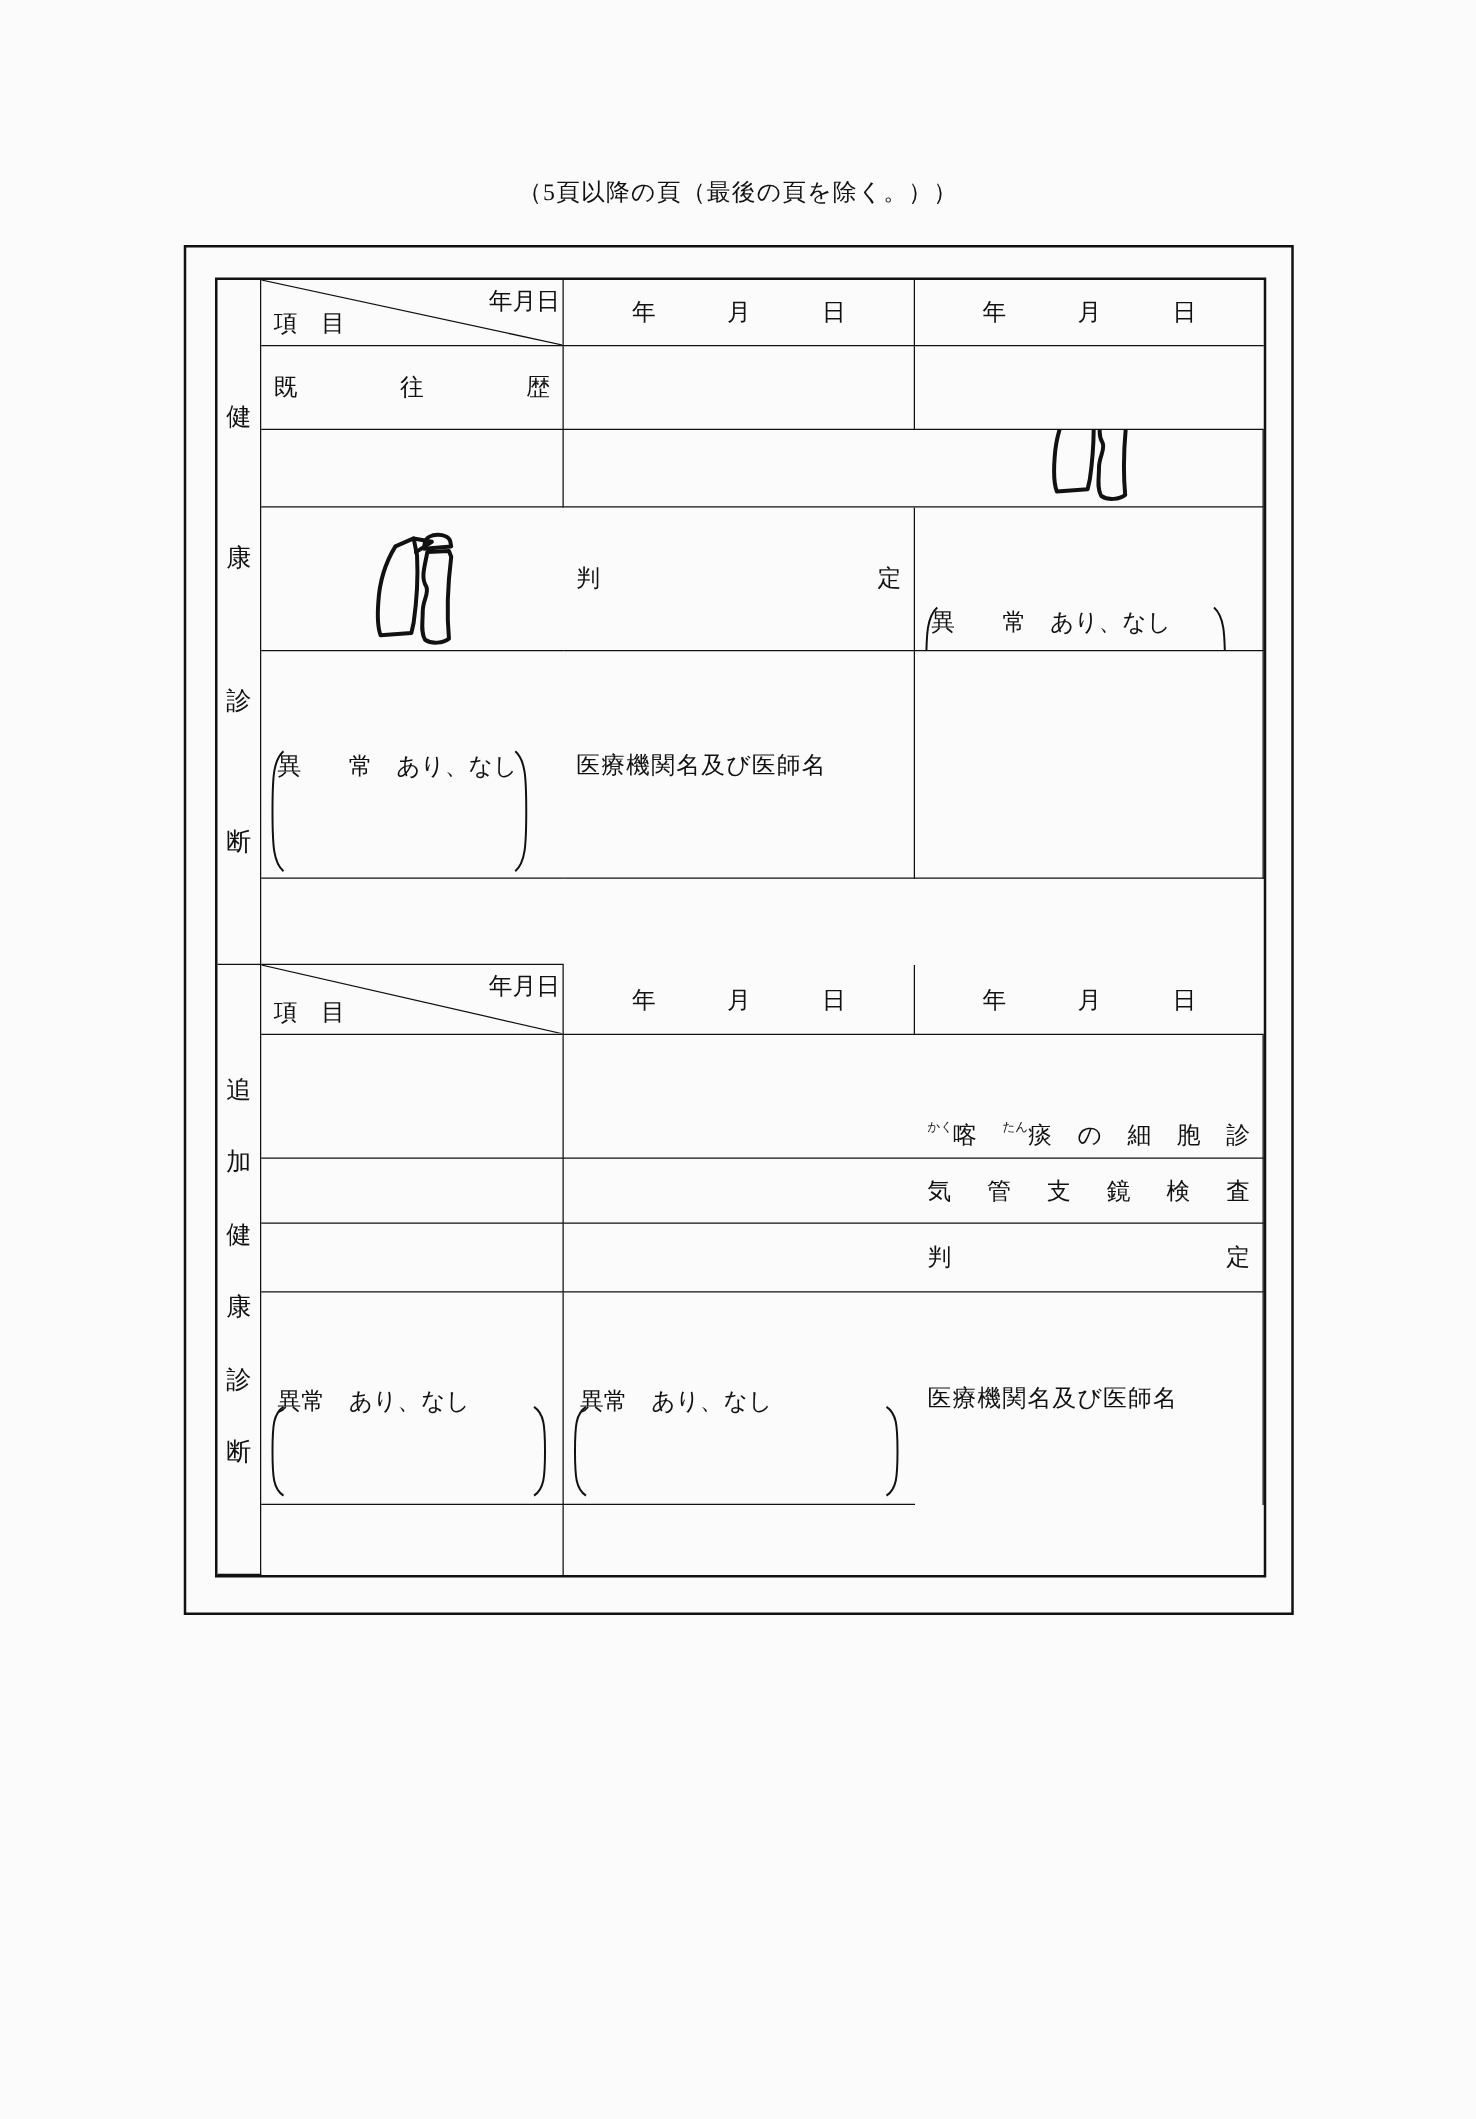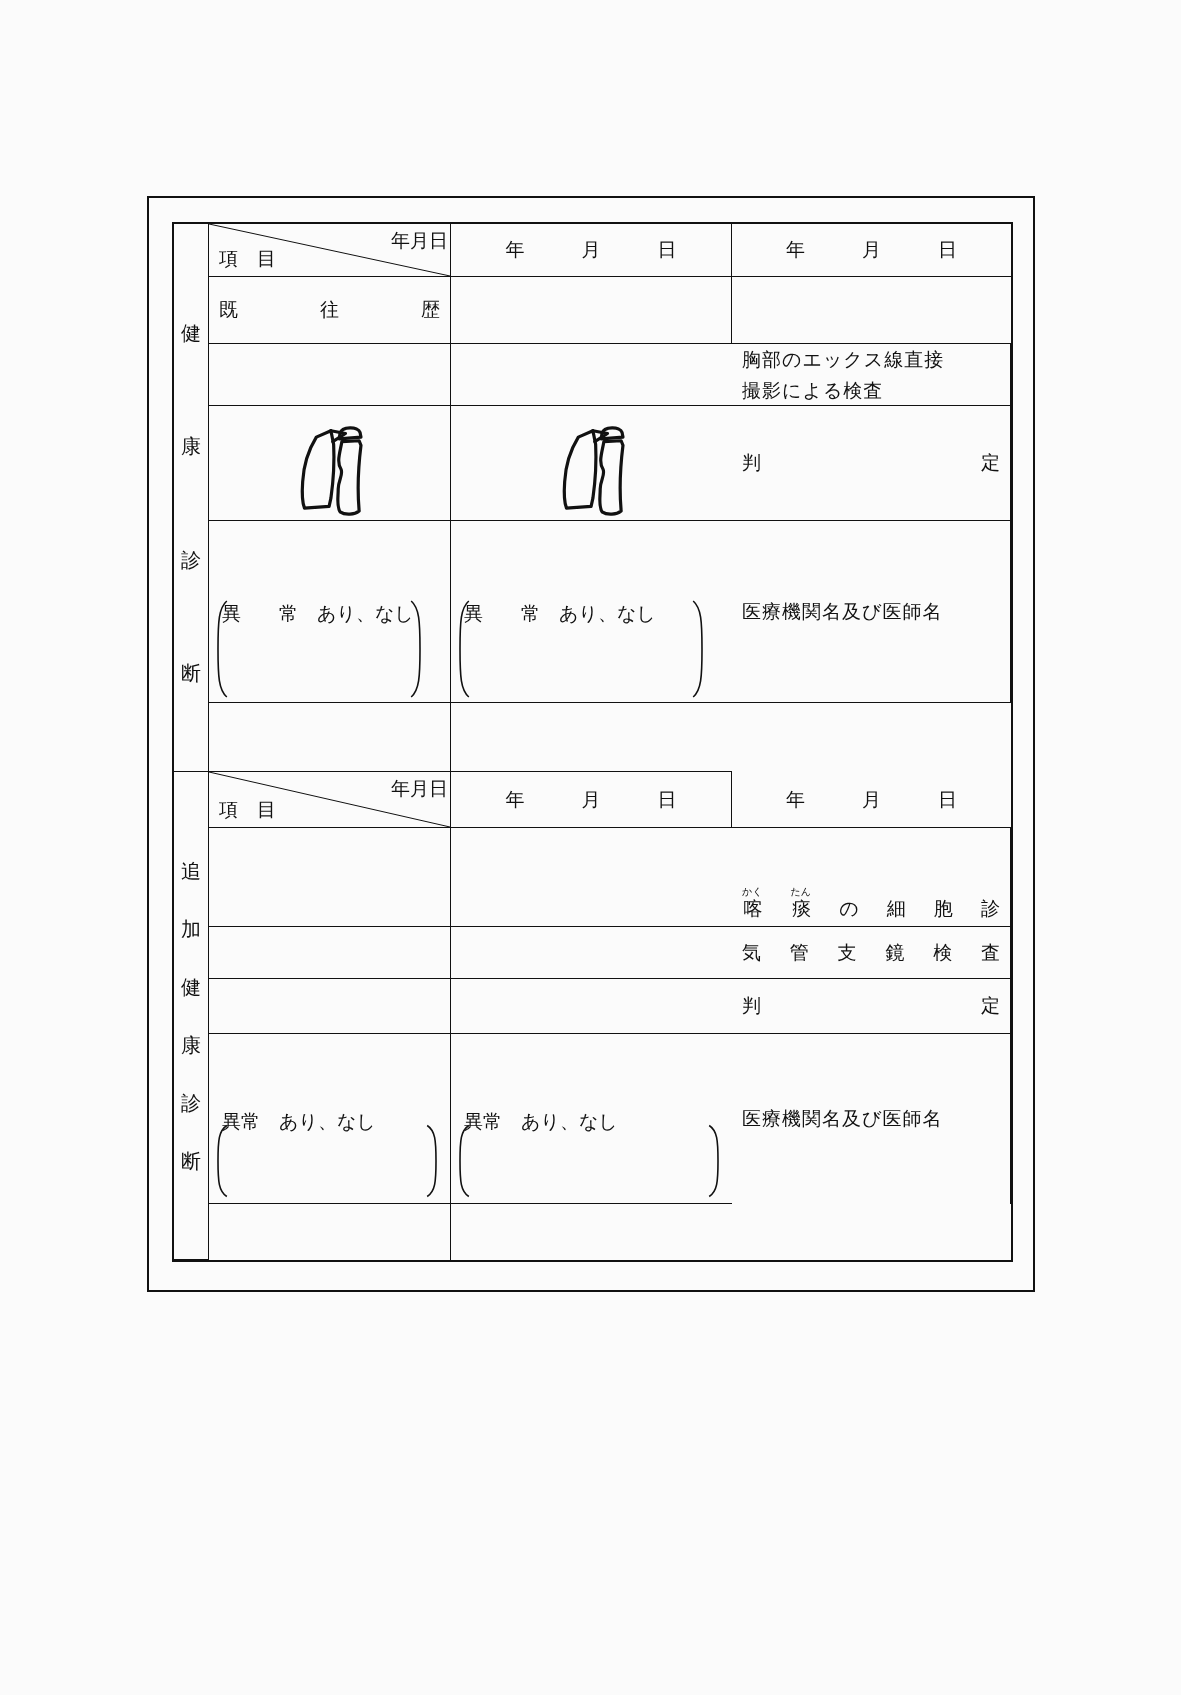--- a/index.html
+++ b/index.html
@@ -52,29 +52,30 @@
   .paren{position:absolute;width:16px;}
   .s1 .paren{top:78px;height:100px;}
   .s2 .paren{top:90px;height:74px;}
   .paren.pl{left:5px;}
   .s1 .paren.pr{right:26px;}
   .s2 .paren.pr{right:10px;}
   .rubyRow{
     display:flex;justify-content:space-between;align-items:flex-end;
     padding:0 10px 6px;
   }
-  .rchar{display:inline-flex;flex-direction:column;align-items:flex-end;}
+  .rchar{display:inline-flex;flex-direction:row;align-items:flex-start;}
   .rt{font-size:10px;line-height:11px;height:11px;white-space:pre;}
   .rb{font-size:19px;line-height:23px;}
 </style>
 </head>
 <body>
 
 <div class="sheet">
 
+  <div class="title">（5頁以降の頁（最後の頁を除く。））</div>
 
   <div class="frame"></div>
 
   <div class="extable">
 
     <div class="sec s1">
 
       <div class="cell vlabel">
         <span>健</span>
         <span>康</span>
@@ -108,24 +109,20 @@
 
       <div class="cell optCell">
         
         
       </div>
       <div class="cell optCell noR">
         
         
       </div>
 
-      <div class="cell rowMulti">
-        <div>胸部のエックス線直接</div>
-        <div>撮影による検査</div>
-      </div>
       <div class="cell lungCell">
         <svg width="82" height="96" viewBox="0 0 90 104" fill="none" stroke="#111" stroke-width="3.5" stroke-linejoin="round" stroke-linecap="round">
           <path d="M46,10 L30,17 C22,30 16,48 15,66 C14,80 15,90 17,95 L44,93 L46,84 C48,70 50,45 49,25 Z"></path>
           <path d="M46,10 L62,13 L48,22"></path>
           <path d="M56,13 C58,5 76,5 78,12 L79,17 L55,19 Z"></path>
           <path d="M58,22 C56,34 52,44 57,52 C60,58 54,64 54,74 C54,84 52,92 56,99 C62,103 72,102 77,98 C75,76 76,50 79,26 L77,21 Z"></path>
         </svg>
       </div>
       <div class="cell lungCell noR">
         <svg width="82" height="96" viewBox="0 0 90 104" fill="none" stroke="#111" stroke-width="3.5" stroke-linejoin="round" stroke-linecap="round">

